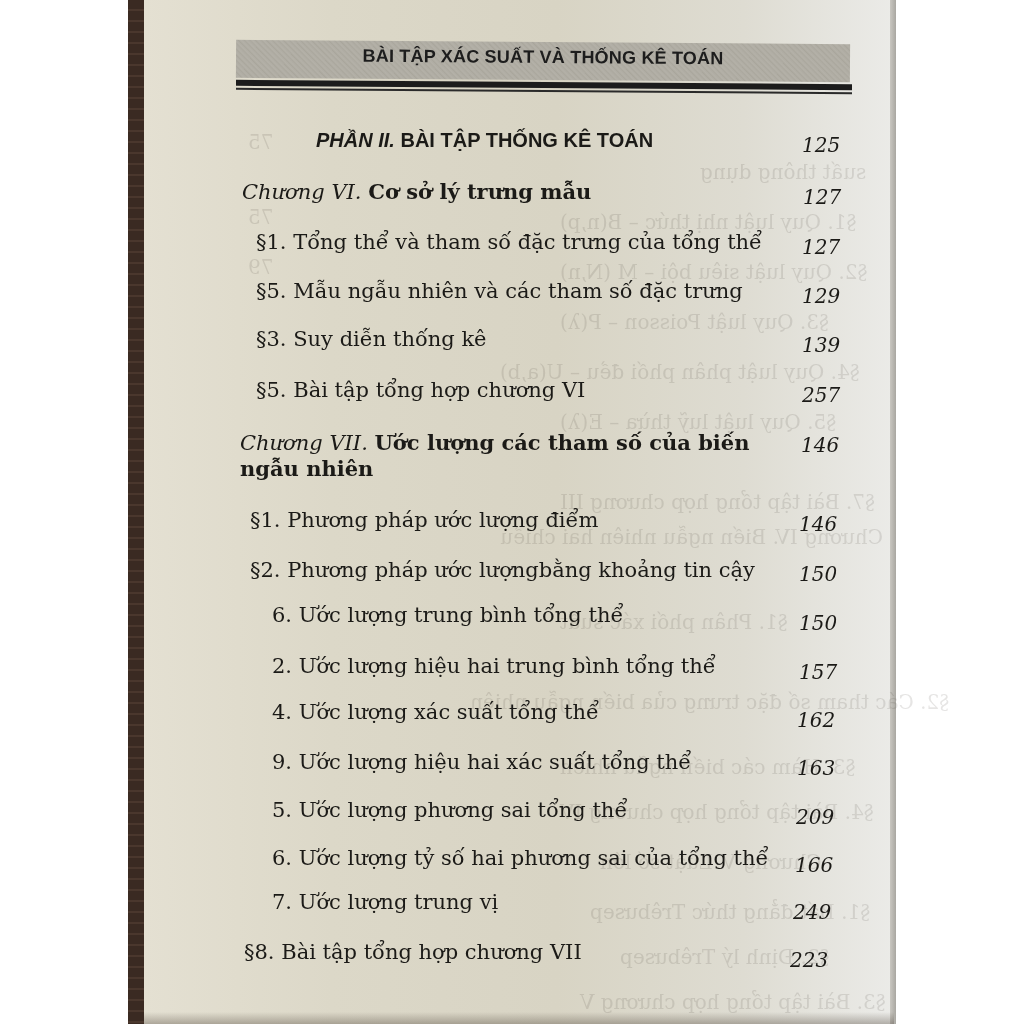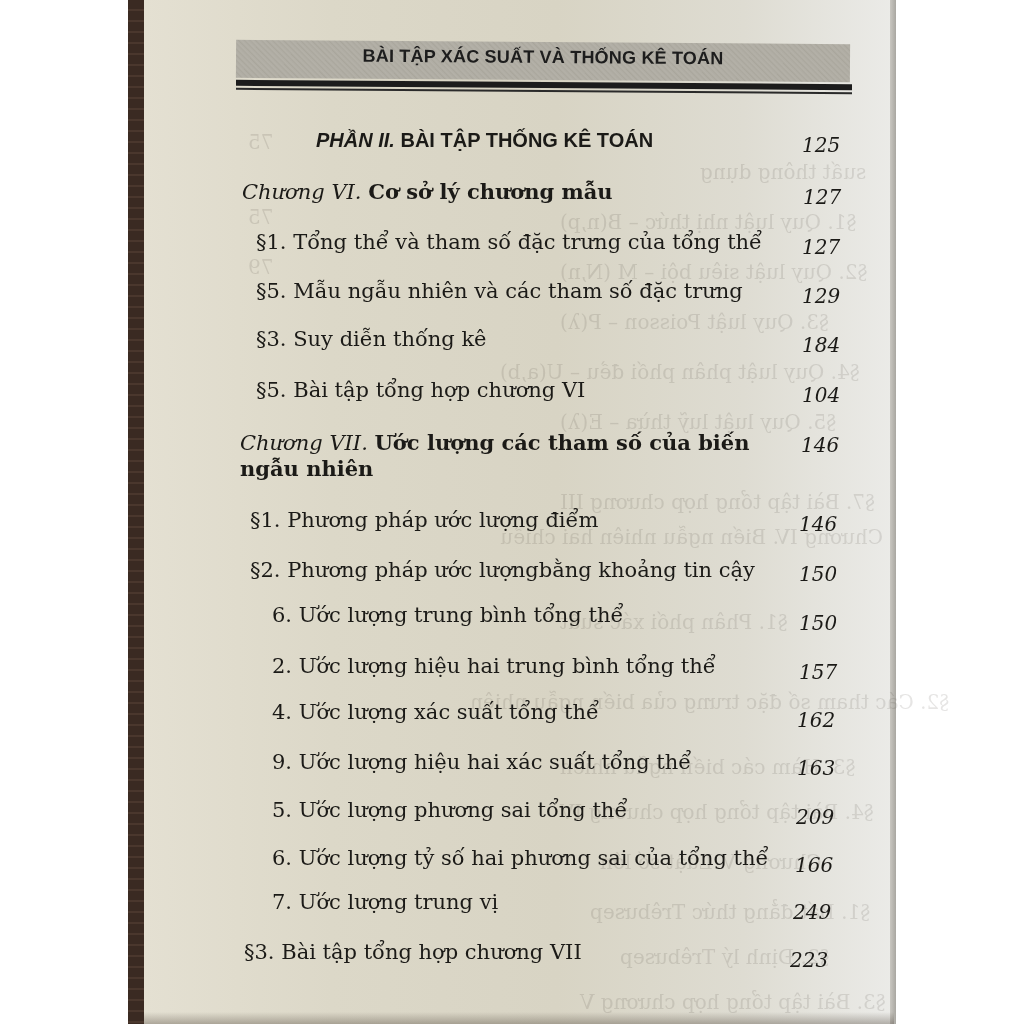--- a/index.html
+++ b/index.html
@@ -98,21 +98,21 @@
 <div class="toc">
 
   <div class="row" style="left:316px; top:129px;">
     <span class="title part-title"><i>PHẦN II.</i> <span>BÀI TẬP THỐNG KÊ TOÁN</span></span>
   </div>
   <div class="row" style="left:802px; top:133px;">
     <span class="page-num">125</span>
   </div>
 
   <div class="row chap" style="left:242px; top:179px;">
-    <span class="title"><i>Chương VI.</i> <b>Cơ sở lý chương mẫu</b></span>
+    <span class="title"><i>Chương VI.</i> <b>Cơ sở lý trưng mẫu</b></span>
   </div>
   <div class="row" style="left:803px; top:185px;">
     <span class="page-num">127</span>
   </div>
 
   <div class="row" style="left:256px; top:230px;">
     <span class="title">§1. Tổng thể và tham số đặc trưng của tổng thể</span>
   </div>
   <div class="row" style="left:802px; top:235px;">
     <span class="page-num">127</span>
@@ -122,28 +122,28 @@
     <span class="title">§5. Mẫu ngẫu nhiên và các tham số đặc trưng</span>
   </div>
   <div class="row" style="left:802px; top:284px;">
     <span class="page-num">129</span>
   </div>
 
   <div class="row" style="left:256px; top:327px;">
     <span class="title">§3. Suy diễn thống kê</span>
   </div>
   <div class="row" style="left:802px; top:333px;">
-    <span class="page-num">184</span>
+    <span class="page-num">139</span>
   </div>
 
   <div class="row" style="left:256px; top:378px;">
     <span class="title">§5. Bài tập tổng hợp chương VI</span>
   </div>
   <div class="row" style="left:802px; top:383px;">
-    <span class="page-num">104</span>
+    <span class="page-num">257</span>
   </div>
 
   <div class="row chap" style="left:240px; top:430px;">
     <span class="title"><i>Chương VII.</i> <b>Ước lượng các tham số của biến</b></span>
   </div>
   <div class="row chap" style="left:240px; top:456px;">
     <span class="title"><b>ngẫu nhiên</b></span>
   </div>
   <div class="row" style="left:801px; top:433px;">
     <span class="page-num">146</span>
@@ -206,19 +206,19 @@
   </div>
 
   <div class="row" style="left:272px; top:890px;">
     <span class="title">7. Ước lượng trung vị</span>
   </div>
   <div class="row" style="left:793px; top:900px;">
     <span class="page-num">249</span>
   </div>
 
   <div class="row" style="left:244px; top:940px;">
-    <span class="title">§3. Bài tập tổng hợp chương VII</span>
+    <span class="title">§8. Bài tập tổng hợp chương VII</span>
   </div>
   <div class="row" style="left:790px; top:948px;">
     <span class="page-num">223</span>
   </div>
 
 </div>
 
 </body></html>

